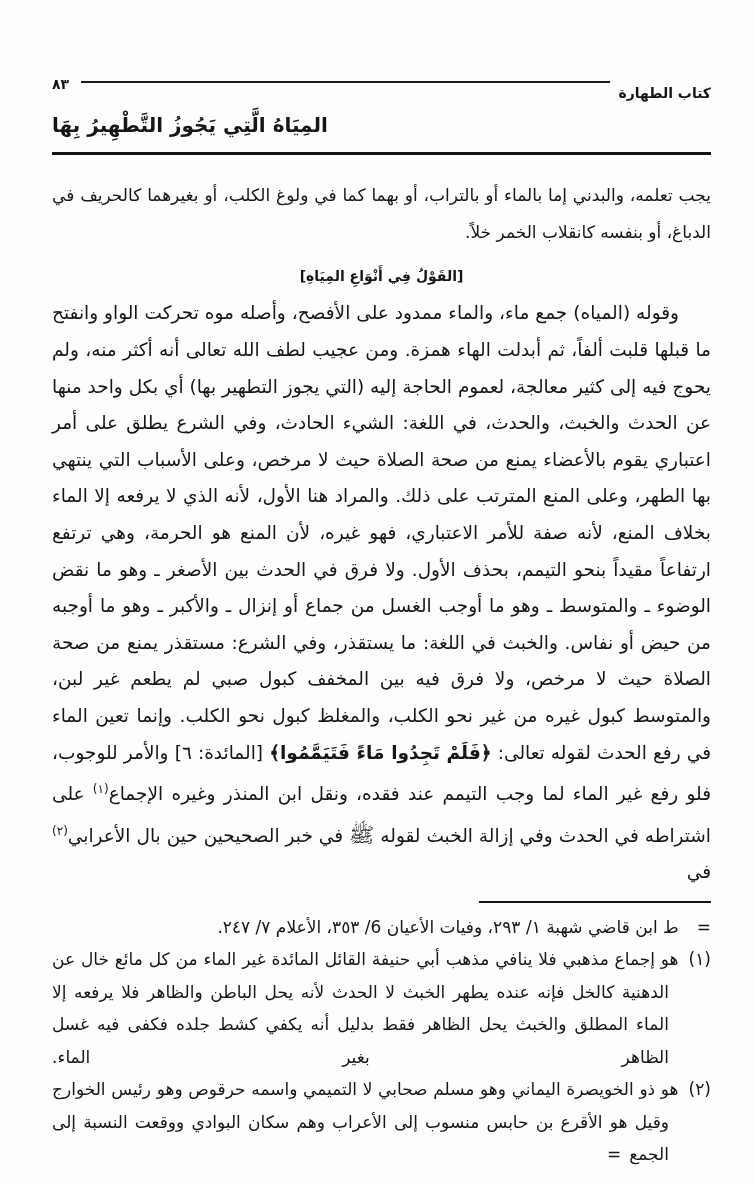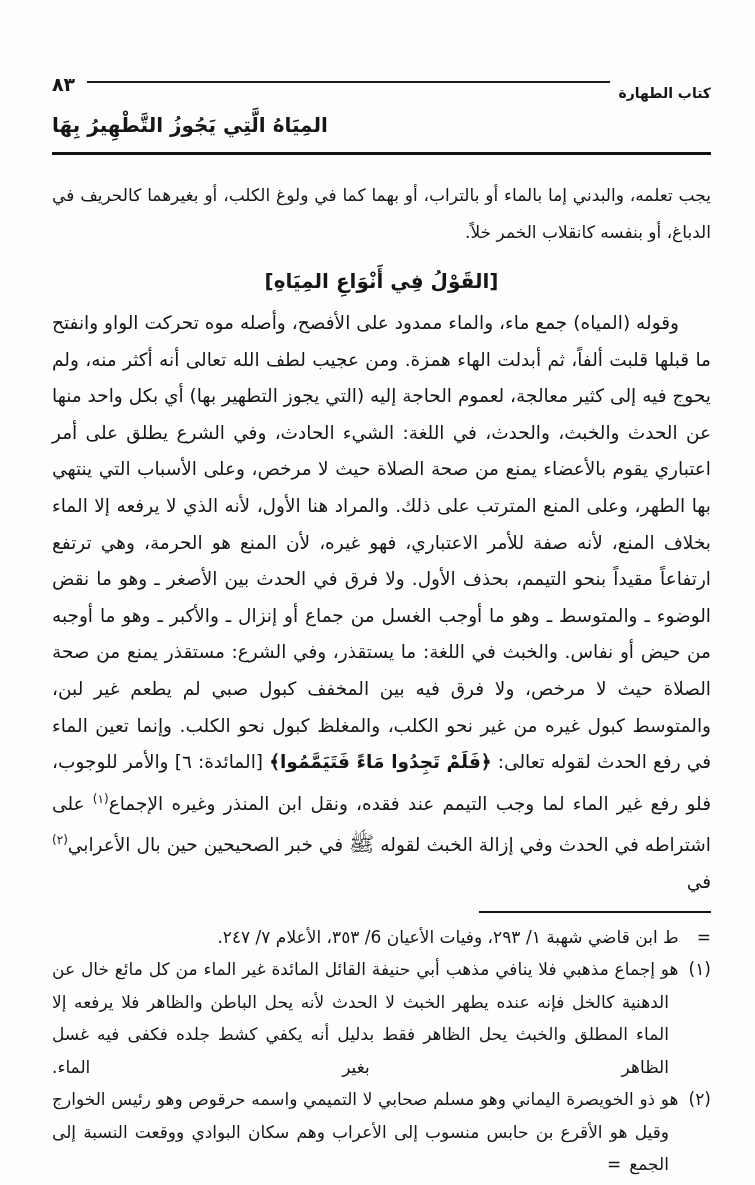--- a/index.html
+++ b/index.html
@@ -33,21 +33,21 @@
     line-height: 1;
     margin-top: 32px;
   }
   .hdr-rule {
     flex: 1;
     height: 0;
     border-bottom: 2px solid #1b1b1b;
     margin: 10px 8px 0 12px;
   }
   .page-number {
-    font-size: 19px;
+    font-size: 14px;
     font-weight: bold;
     line-height: 1;
     margin-top: 14px;
   }
 
   
   .chapter-title {
     margin: 20px 0 0 0;
     text-align: left;
     font-size: 20px;
@@ -62,21 +62,21 @@
   
   .intro {
     margin: 22px 0 0 0;
     font-size: 17px;
     line-height: 37px;
     text-align: justify;
   }
   .section-heading {
     margin: 14px 0 6px 0;
     text-align: center;
-    font-size: 20px;
+    font-size: 14px;
     font-weight: bold;
     line-height: 1.6;
   }
   .body-para {
     margin: 8px 0 0 0;
     font-size: 18.5px;
     line-height: 36.6px;
     text-align: justify;
     text-align-last: justify;
     text-indent: 32px;

